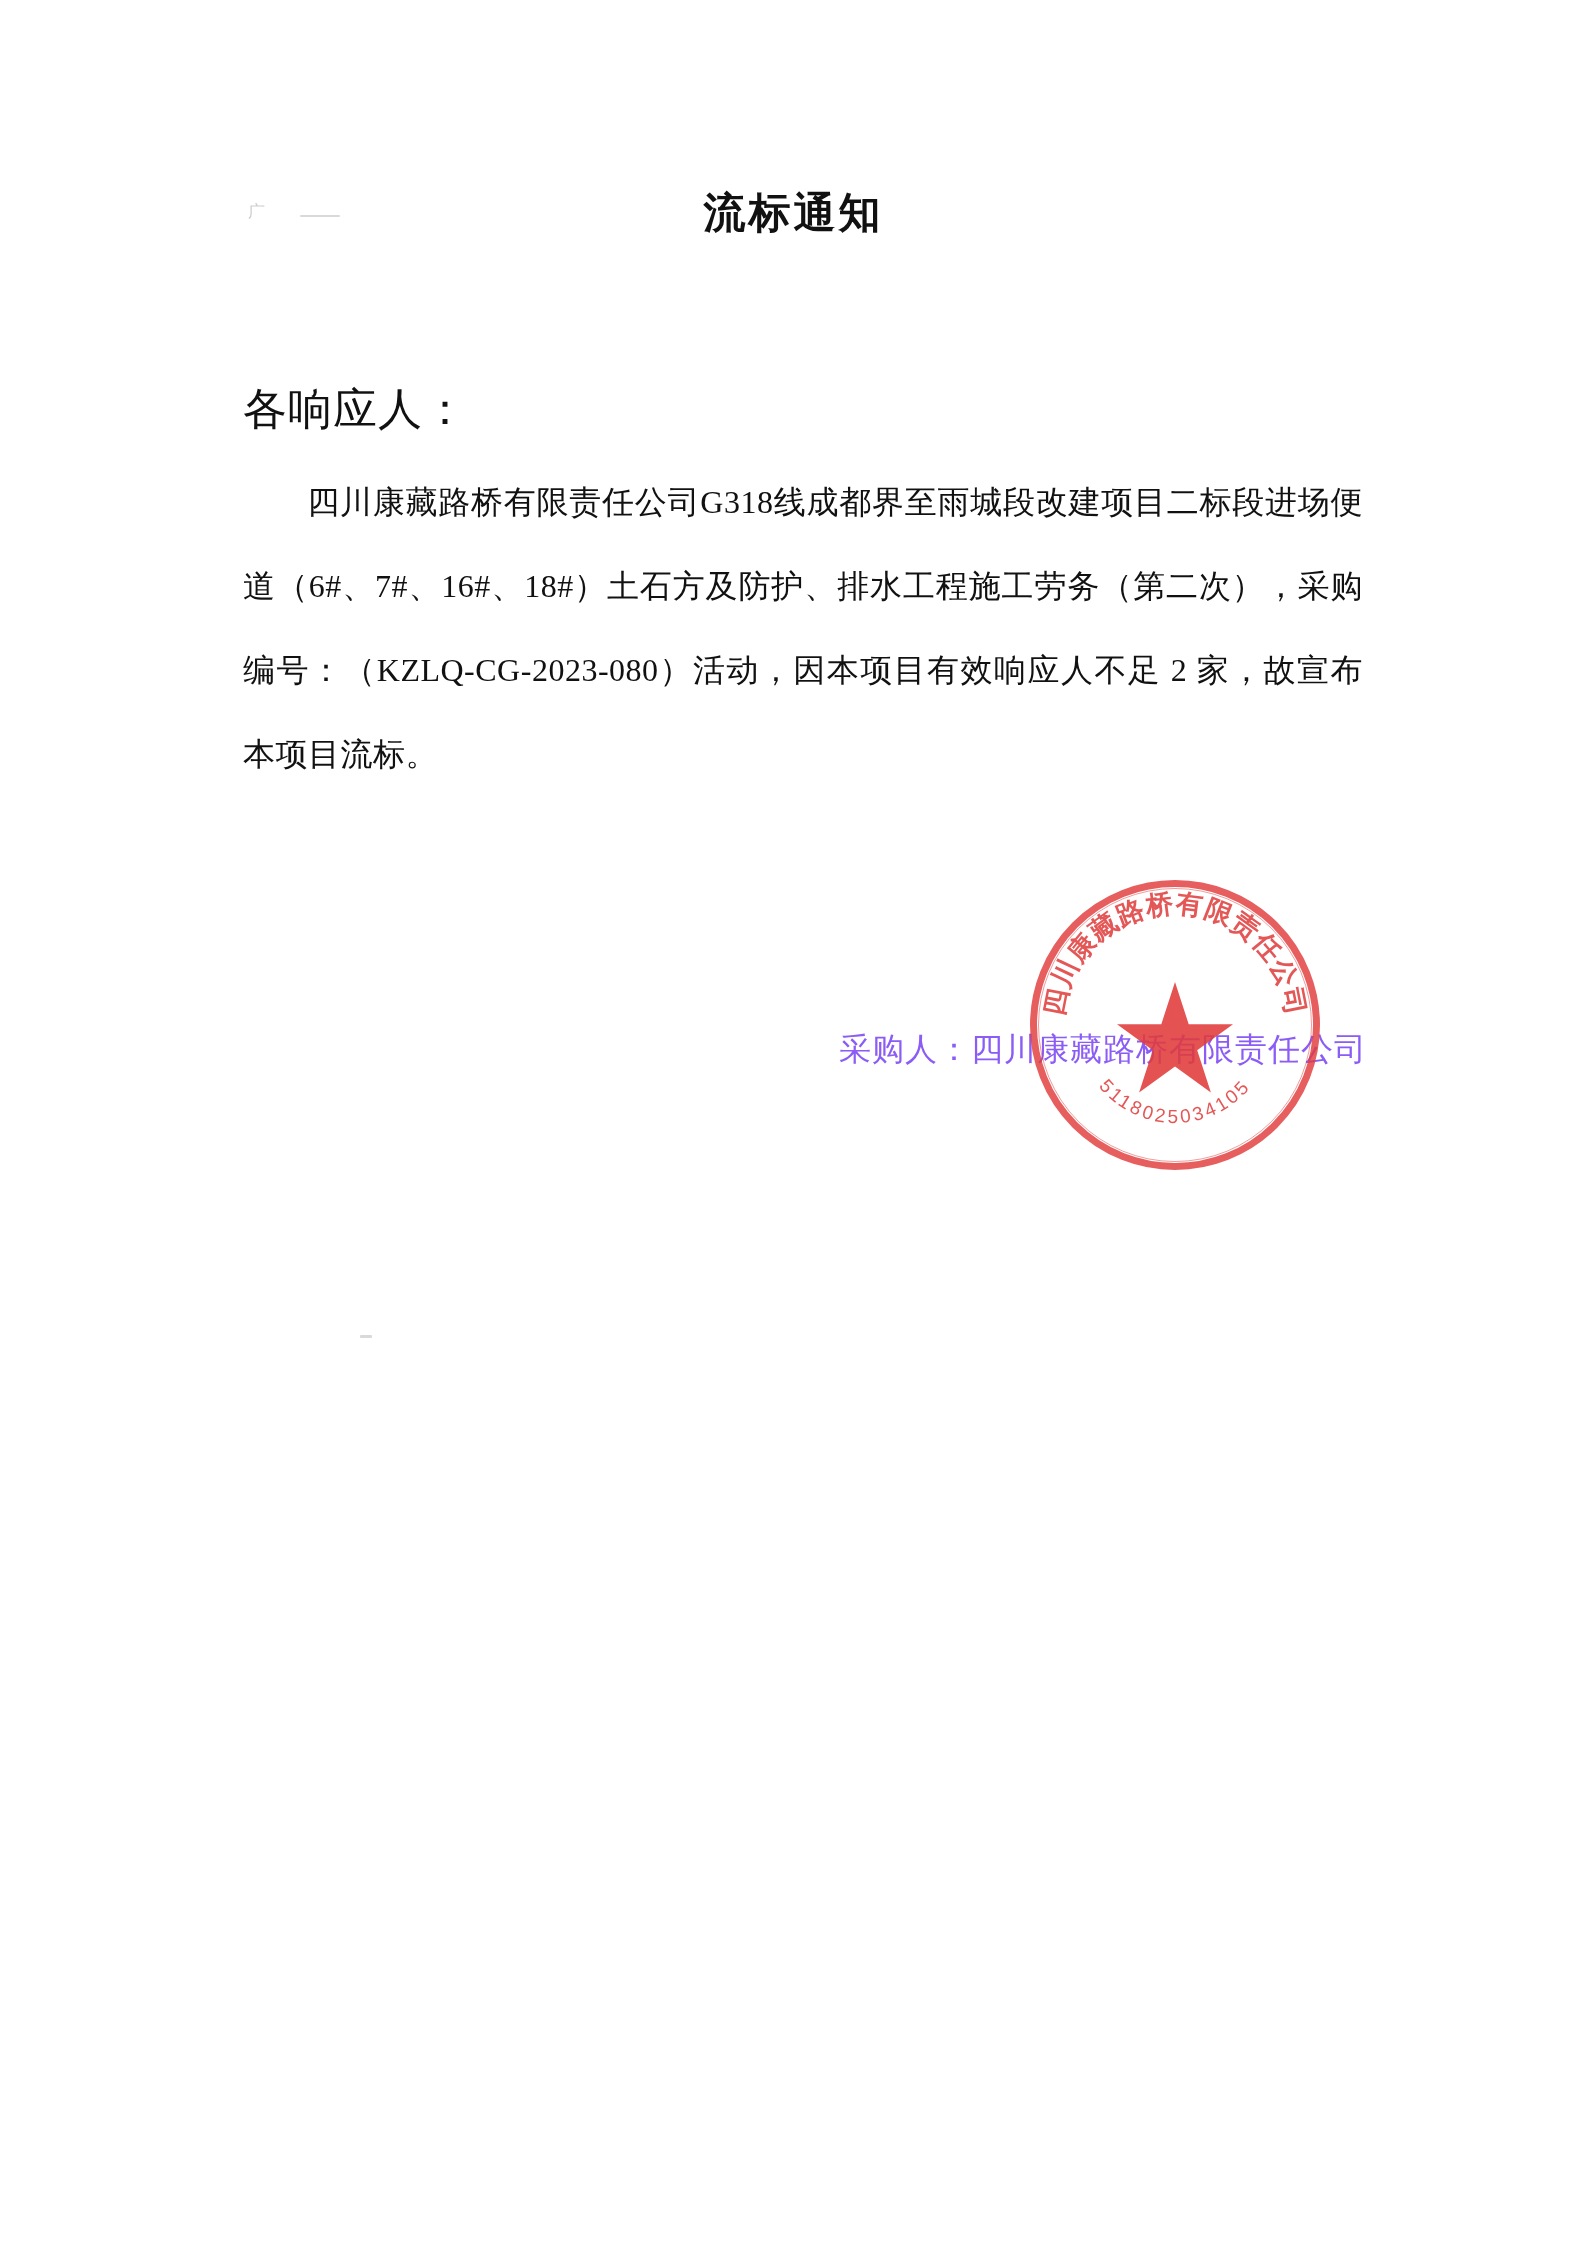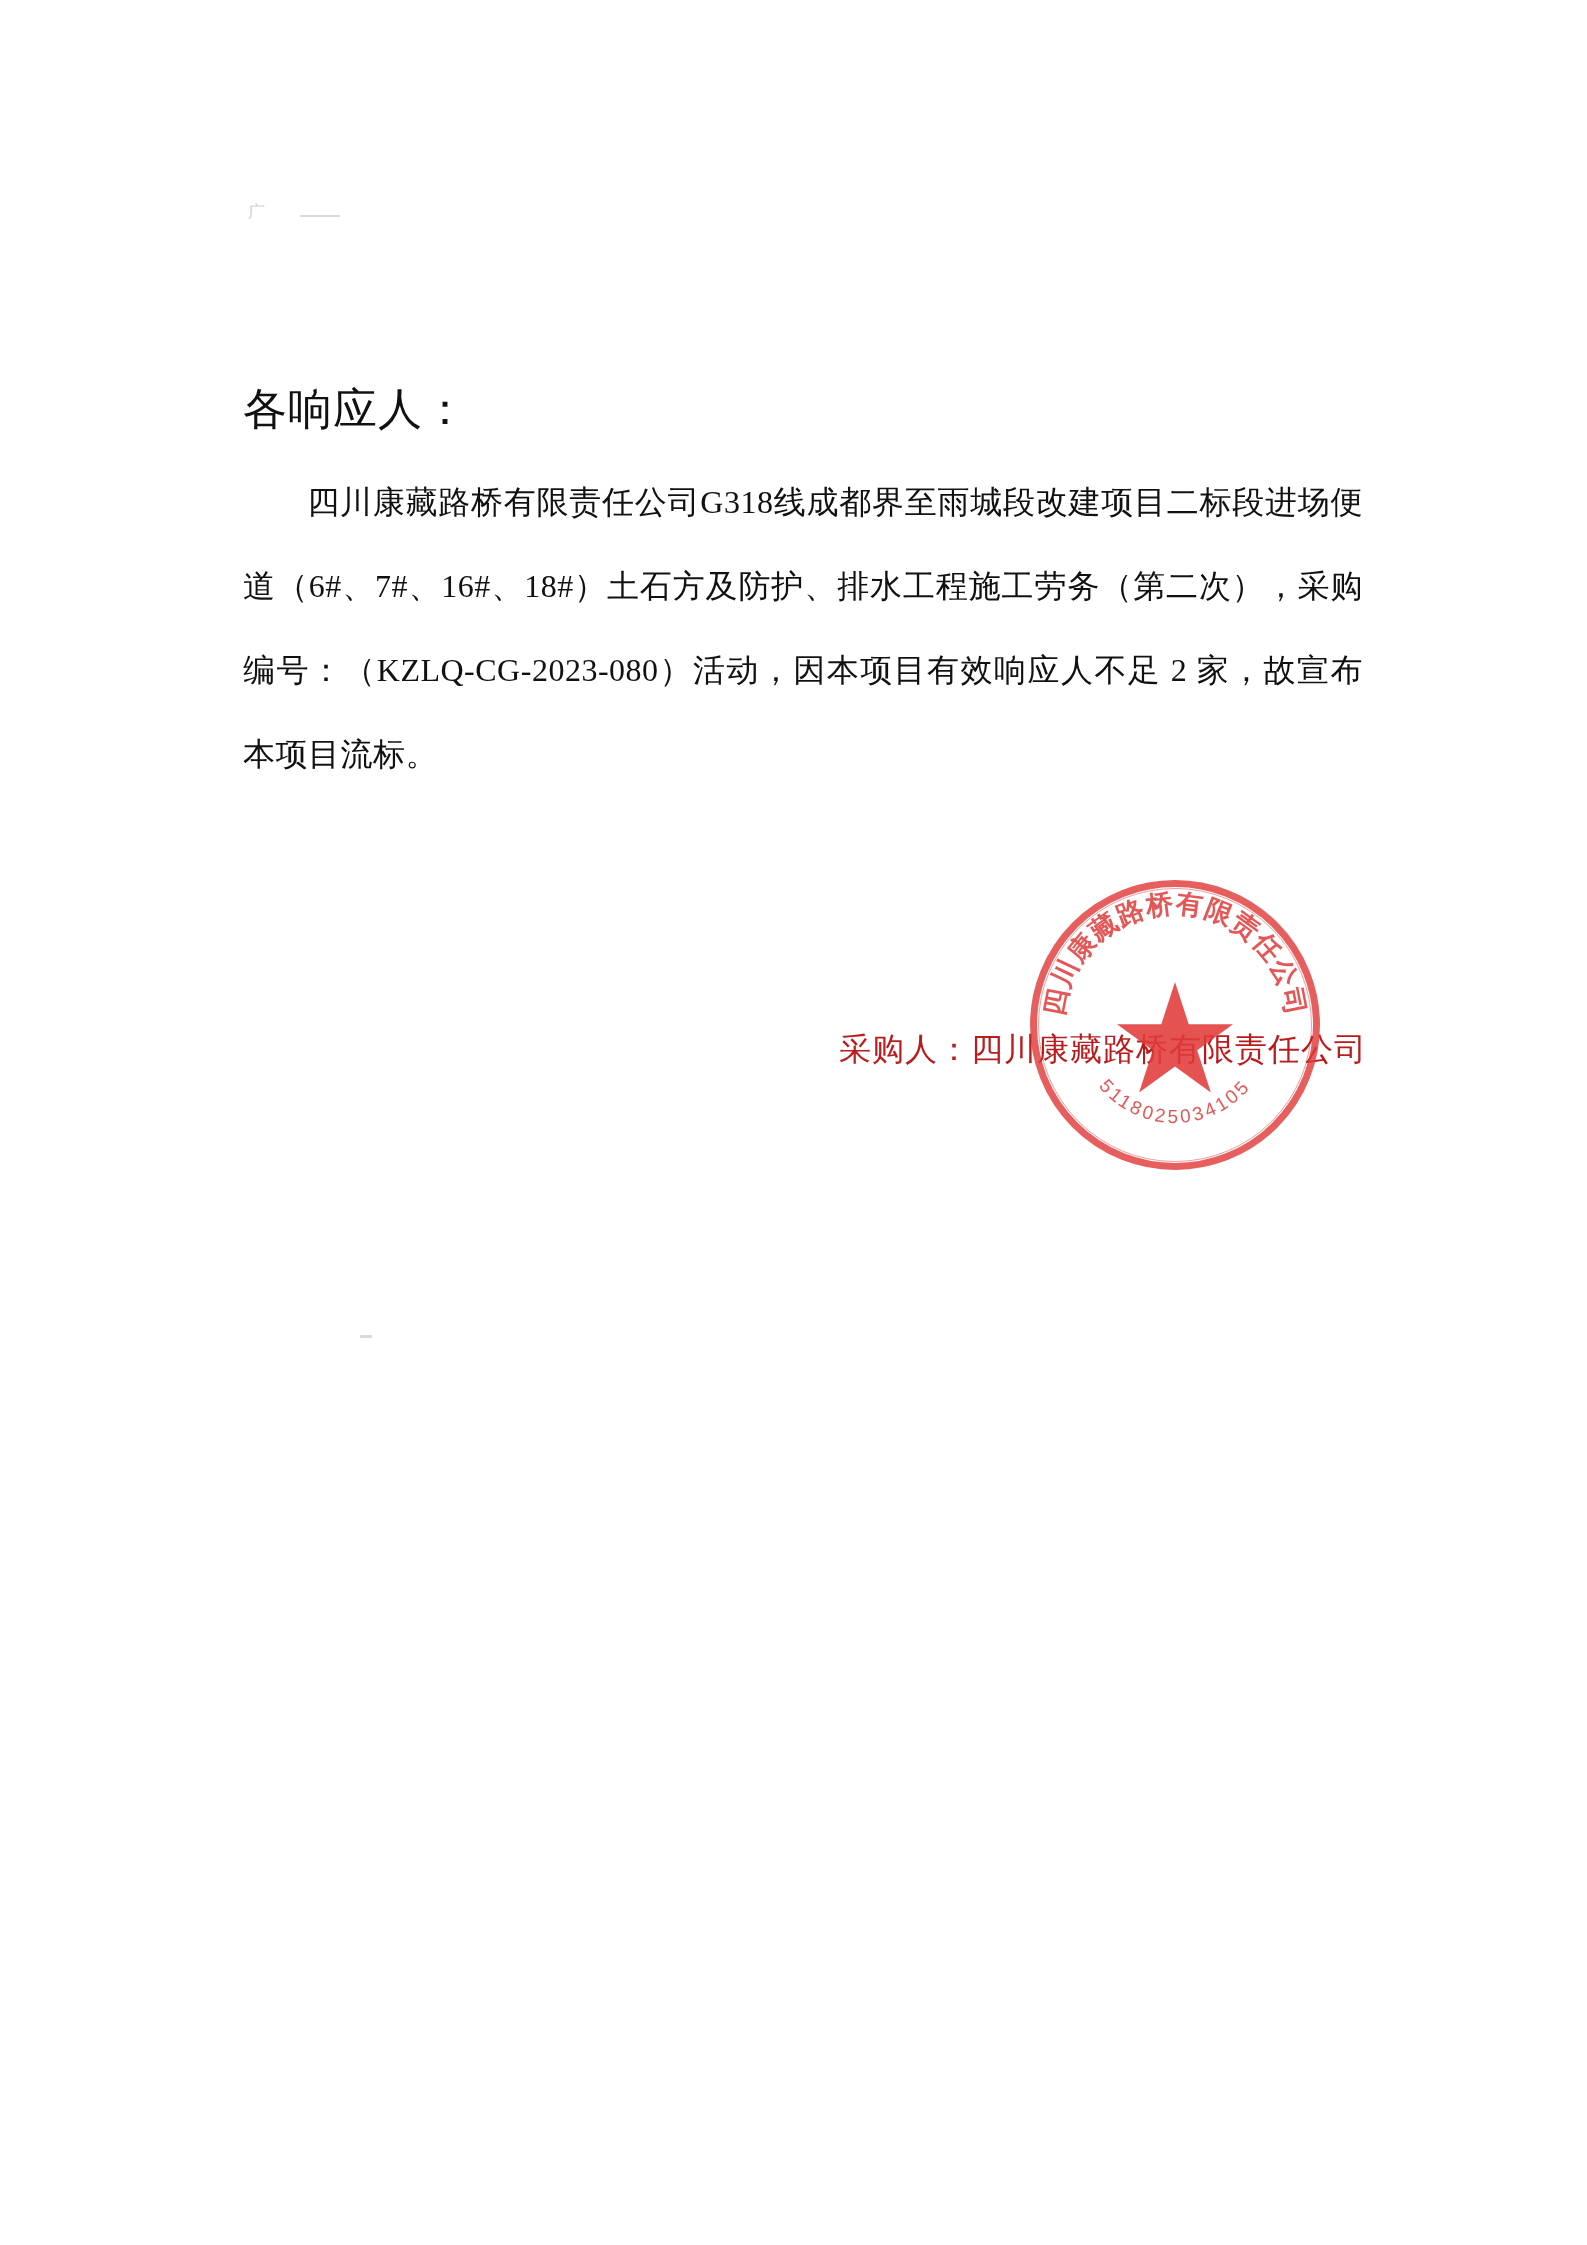--- a/index.html
+++ b/index.html
@@ -70,21 +70,21 @@
   .para .indent {
     display: inline-block;
     width: 64px;
   }
   .sign-block {
     position: absolute;
     right: 220px;
     top: 1010px;
     text-align: left;
     font-size: 32px;
-    color: #b91c1c;
+    color: #8b5cf6;
     line-height: 78px;
   }
   .sign-line {
     white-space: nowrap;
     letter-spacing: 1px;
   }
   .sign-date {
     padding-left: 130px;
     white-space: nowrap;
     letter-spacing: 2px;
@@ -149,20 +149,21 @@
   }
 </style>
 </head>
 <body>
 
 <div class="page">
   <div class="doc-body">
 
     <div class="faint-mark">广</div>
 
+    <div class="title">流标通知</div>
 
     <div class="salutation">各响应人：</div>
 
     <div class="para"><span class="indent"></span><span>四川康藏路桥有限责任公司G318线成都界至雨城段改建项目二标段进场便道（6#、7#、16#、18#）土石方及防护、排水工程施工劳务（第二次），采购编号：（KZLQ-CG-2023-080）活动，因本项目有效响应人不足 2 家，故宣布本项目流标。</span></div>
 
     <div class="sign-block">
       <div class="sign-line">采购人：四川康藏路桥有限责任公司</div>
     </div>
 
     <div class="seal">

